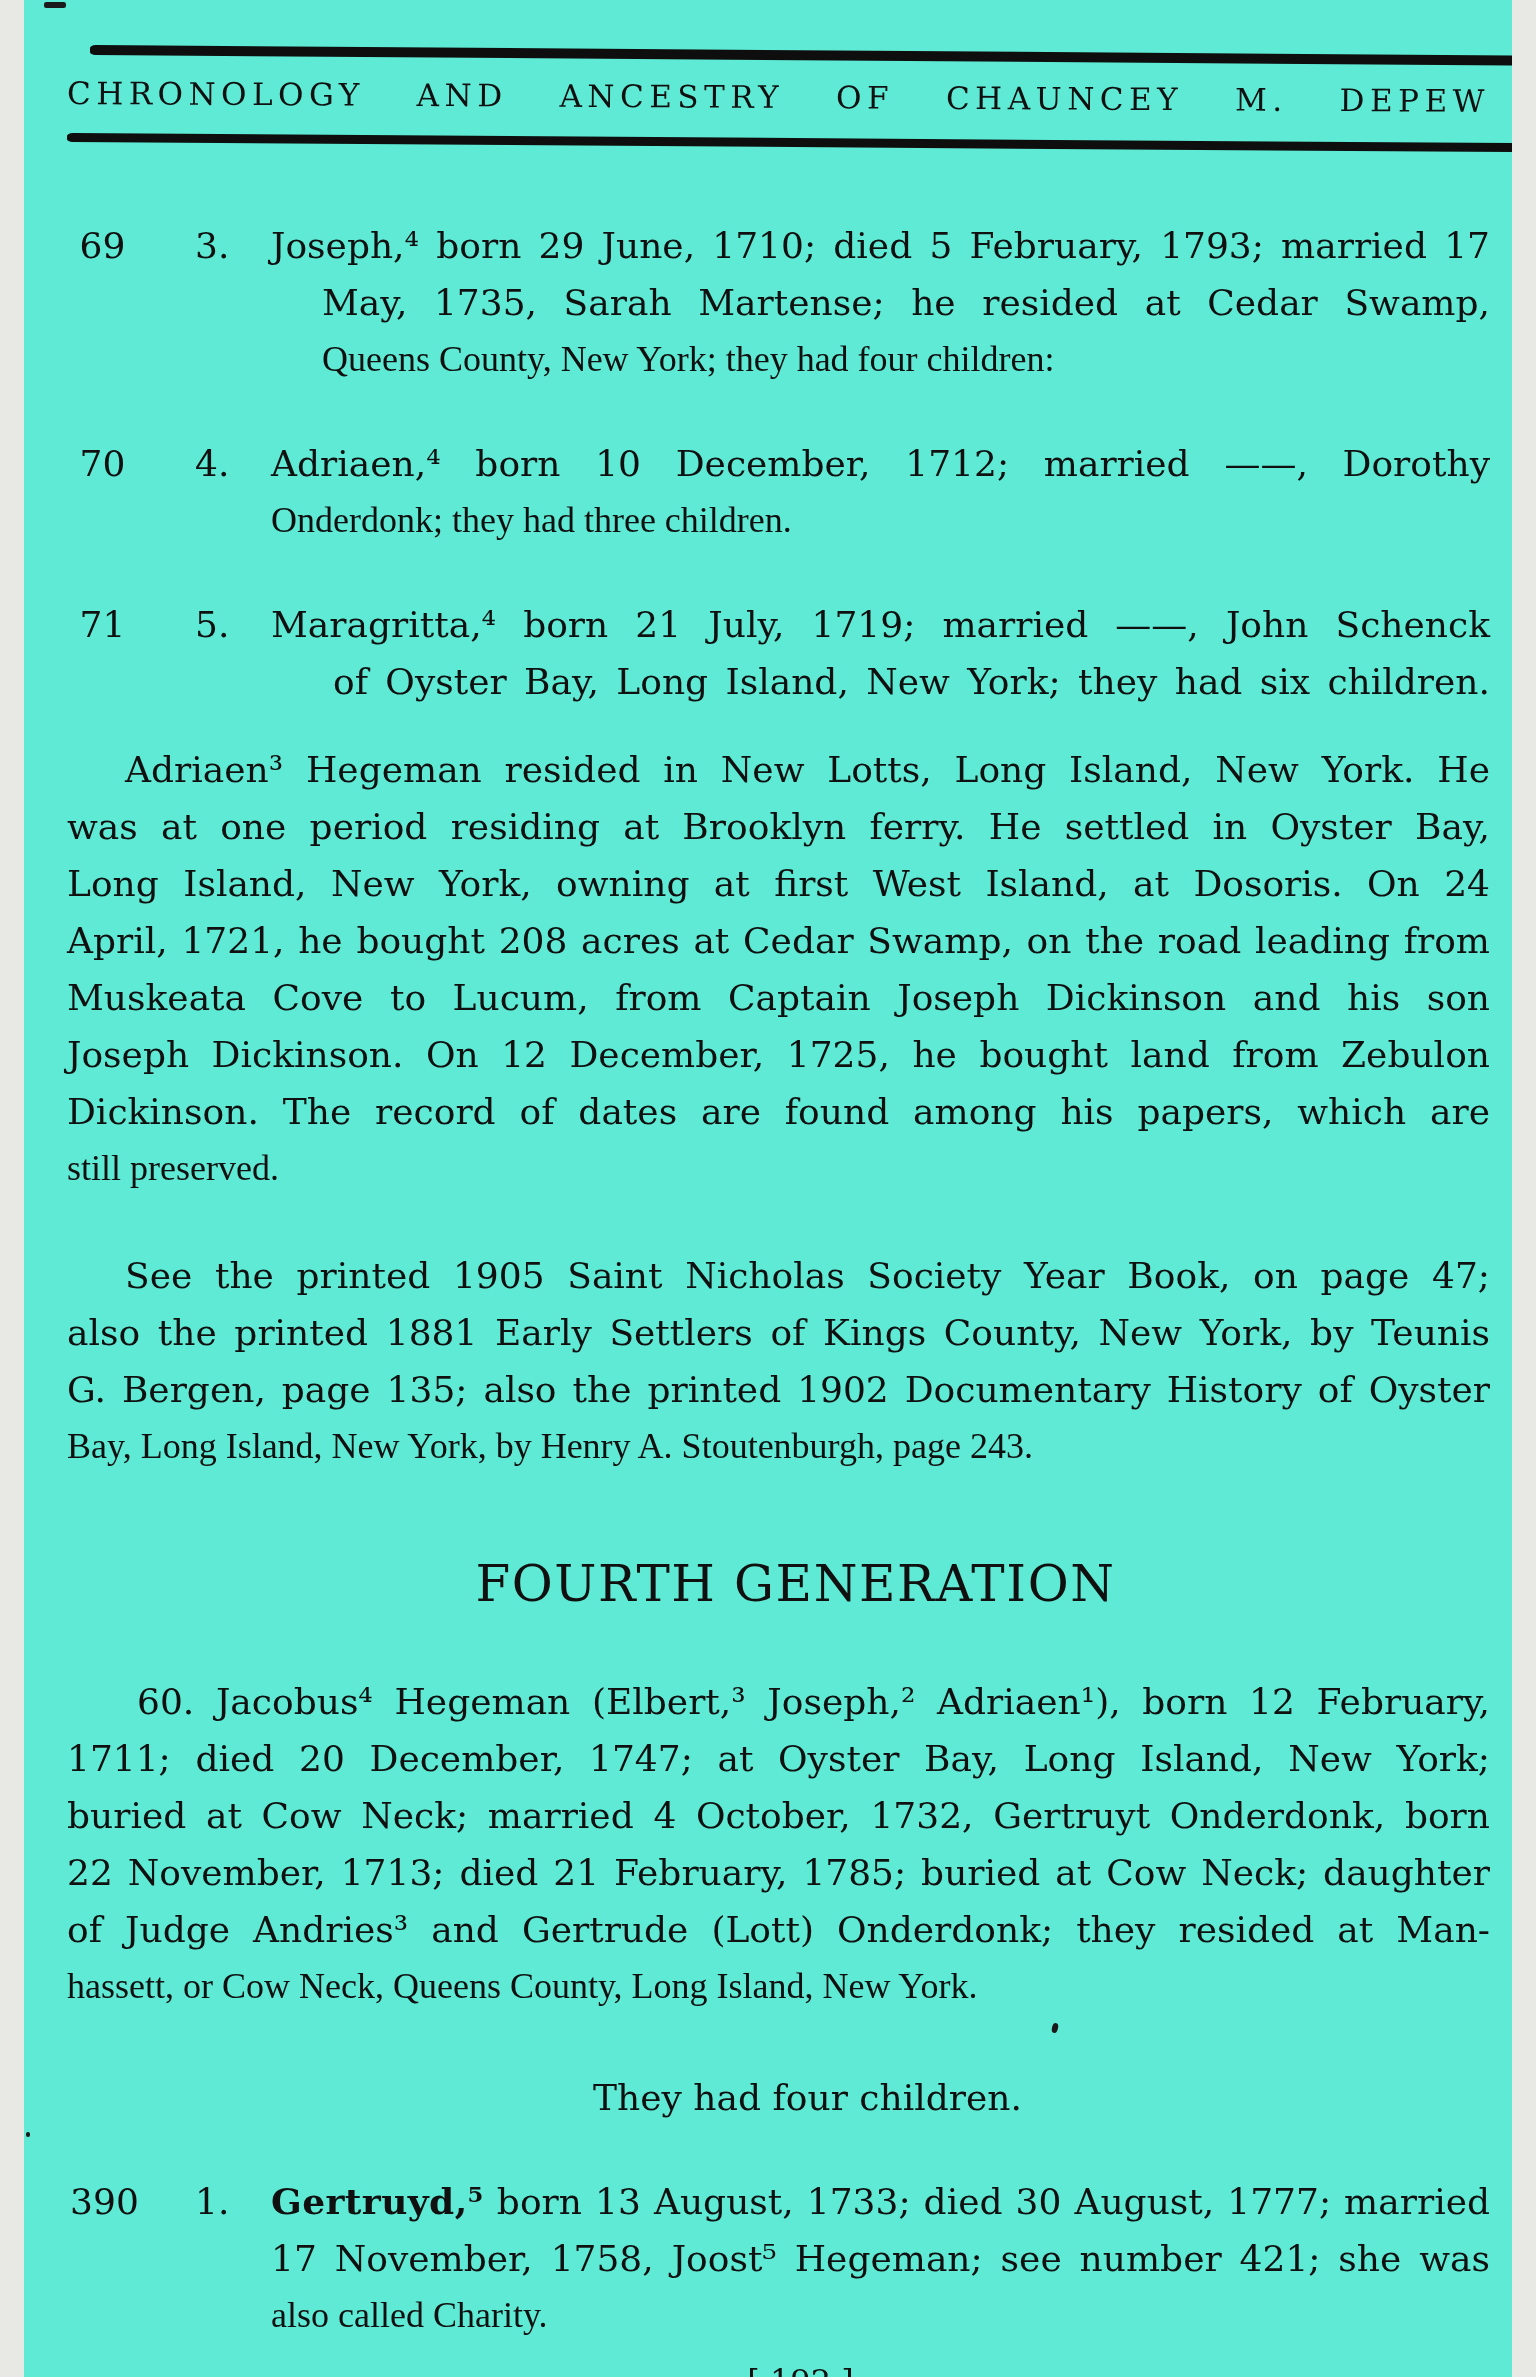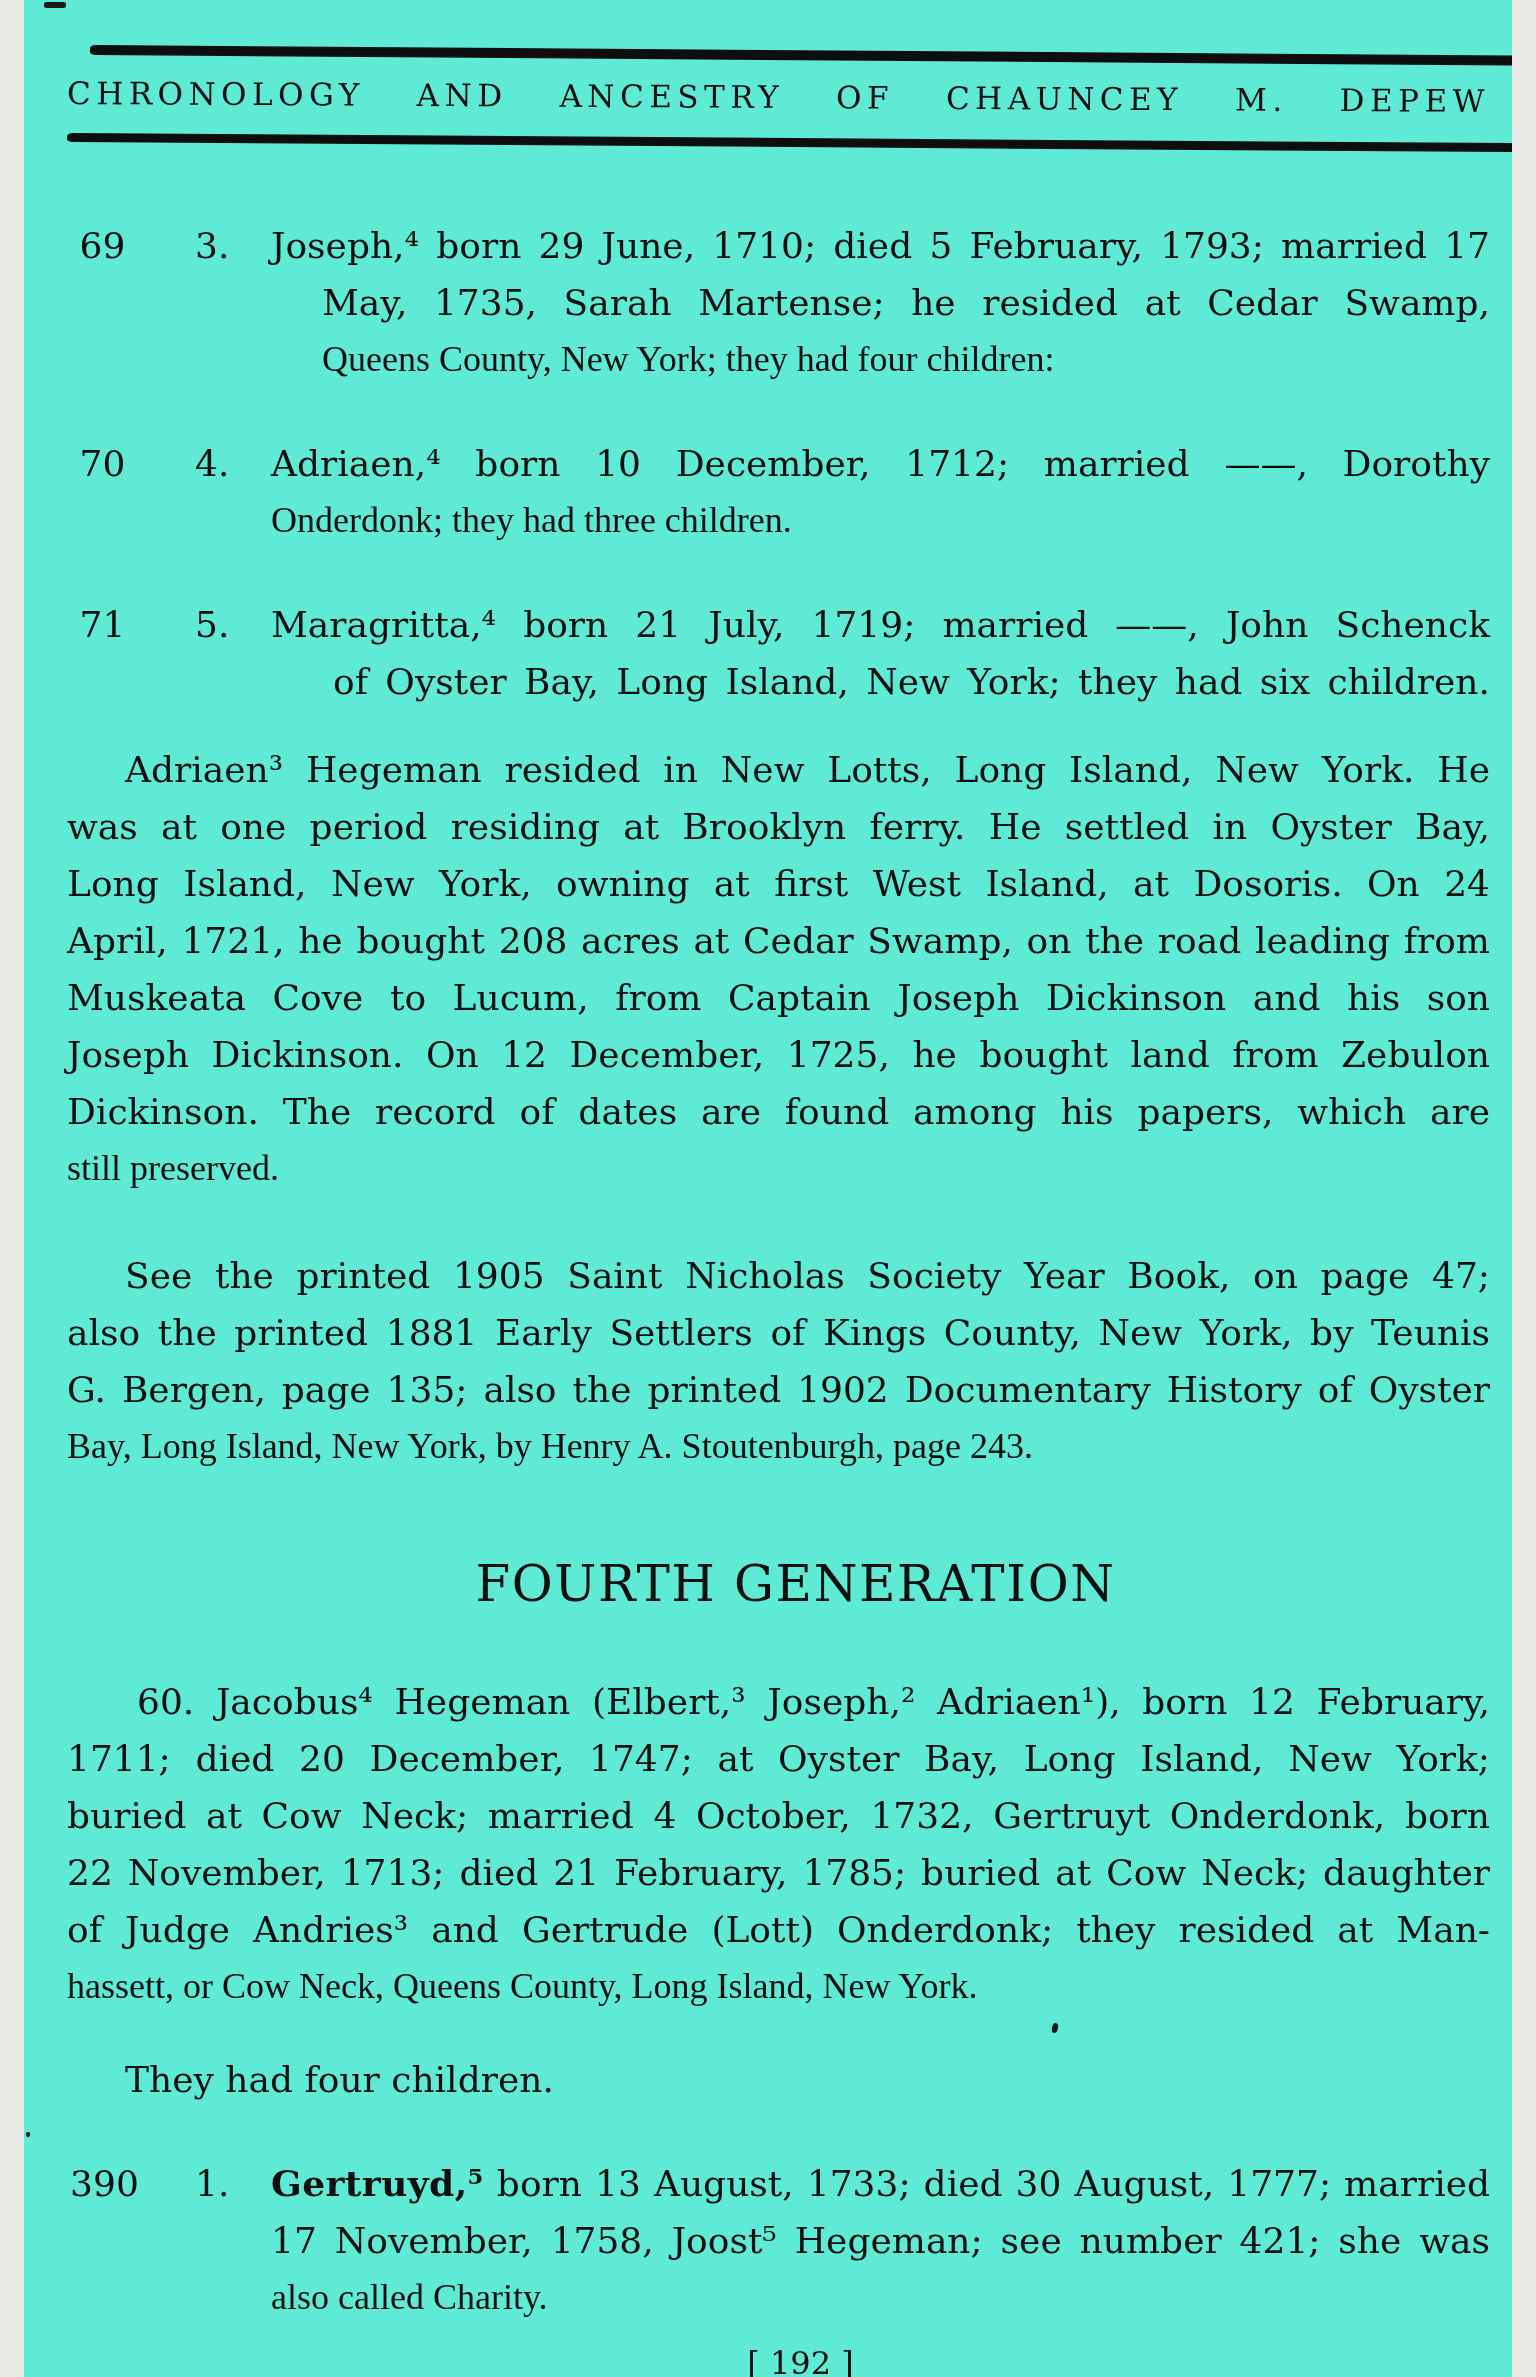--- a/index.html
+++ b/index.html
@@ -80,22 +80,23 @@
     margin-top: 78px;
     font-size: 50px;
     line-height: 62px;
     text-align: center;
     letter-spacing: 1.6px;
     transform: translateX(17px);
     white-space: nowrap;
   }
 
   .children-note {
-    margin-top: 36px;
+    margin-top: 54px;
     padding-left: 58px;
+    text-align: center;
   }
 
   .entry-390 { margin-top: 47px; }
   .entry-390 .ref { padding-left: 3.1px; }
   .name-bold { font-weight: bold; letter-spacing: 0.4px; }
 
   .footer {
     margin-top: 9.3px;
     font-size: 32px;
     text-align: center;

